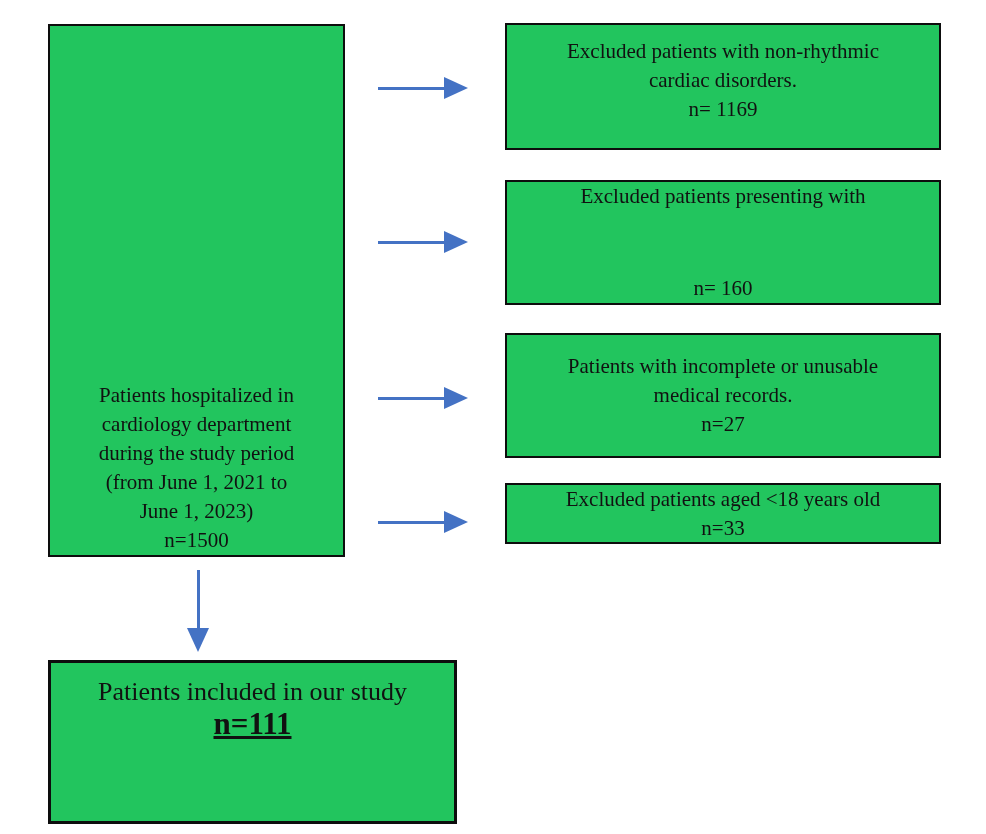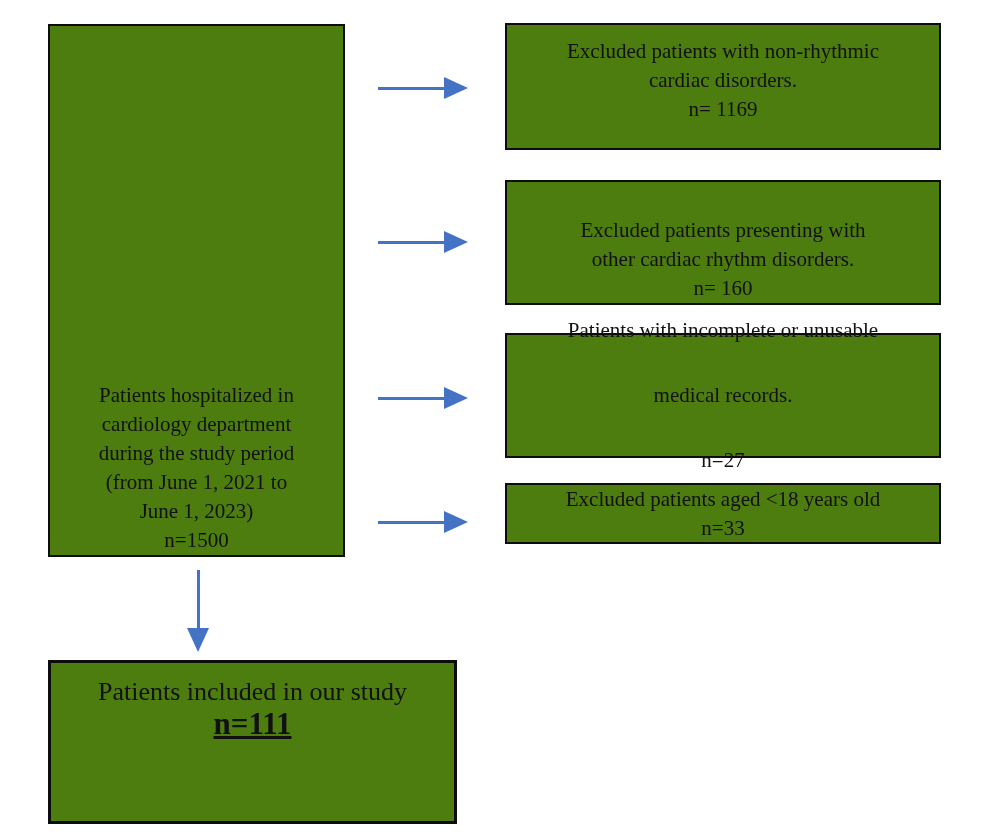--- a/index.html
+++ b/index.html
@@ -11,21 +11,21 @@
   .canvas {
     position: relative;
     width: 986px;
     height: 834px;
     background: #ffffff;
     overflow: hidden;
   }
   .flowbox {
     position: absolute;
     border: 2px solid #0d0d0d;
-    background: #4d7c0f;
+    background: #22c55e;
     box-sizing: border-box;
     text-align: center;
     color: #111111;
   }
   .flowbox .line {
     font-size: 21px;
     line-height: 29px;
     white-space: nowrap;
   }
   .flowbox .count {
@@ -43,22 +43,22 @@
     align-items: center;
   }
   .excl-box {
     left: 505px;
     width: 436px;
     display: flex;
     flex-direction: column;
     align-items: center;
   }
   .excl-1 { top: 23px;  height: 127px; padding-top: 12px; }
-  .excl-2 { top: 180px; height: 125px; justify-content: flex-end; }
-  .excl-3 { top: 333px; height: 125px; justify-content: center; gap: 36px; }
+  .excl-2 { top: 180px; height: 125px; justify-content: space-between; }
+  .excl-3 { top: 333px; height: 125px; justify-content: center; }
   .excl-4 { top: 483px; height: 61px;  justify-content: center; }
   .result-box {
     left: 48px; top: 660px;
     width: 409px; height: 164px;
     border-width: 3px;
     padding-top: 12px;
     display: flex;
     flex-direction: column;
     align-items: center;
   }
@@ -132,21 +132,20 @@
   </div>
 
   <div class="flowbox excl-box excl-1">
     <div class="line">Excluded patients with non-rhythmic</div>
     <div class="line">cardiac disorders.</div>
     <div class="count">n= 1169</div>
   </div>
 
   <div class="flowbox excl-box excl-2">
     <div class="line">Excluded patients presenting with</div>
-    <div class="line">other cardiac rhythm disorders.</div>
     <div class="count">n= 160</div>
   </div>
 
   <div class="flowbox excl-box excl-3">
     <div class="line">Patients with incomplete or unusable</div>
     <div class="line">medical records.</div>
     <div class="count">n=27</div>
   </div>
 
   <div class="flowbox excl-box excl-4">

